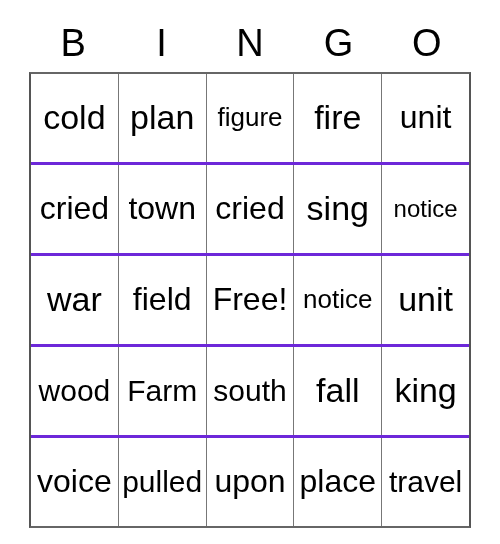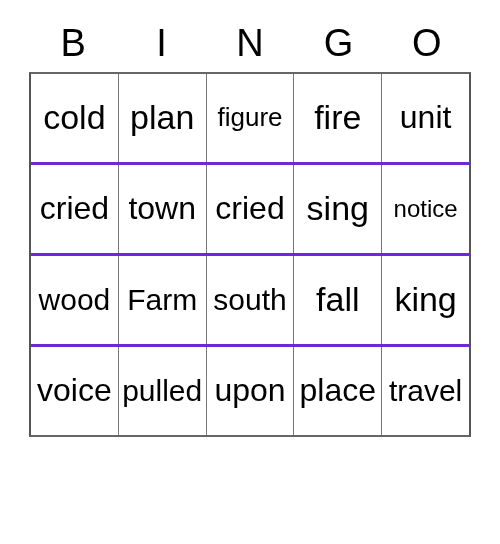--- a/index.html
+++ b/index.html
@@ -126,20 +126,37 @@
           <span class="cell-text fs-lg">cried</span>
         </div>
       <div class="cell">
           <span class="cell-text fs-xl">sing</span>
         </div>
       <div class="cell">
           <span class="cell-text fs-xs">notice</span>
         </div>
     </div>
 
+    <div class="grid-row">
+      <div class="cell">
+          <span class="cell-text fs-xl">war</span>
+        </div>
+      <div class="cell">
+          <span class="cell-text fs-lg">field</span>
+        </div>
+      <div class="cell">
+          <span class="cell-text fs-lg">Free!</span>
+        </div>
+      <div class="cell">
+          <span class="cell-text fs-sm">notice</span>
+        </div>
+      <div class="cell">
+          <span class="cell-text fs-xl">unit</span>
+        </div>
+    </div>
 
     <div class="grid-row">
       <div class="cell">
           <span class="cell-text fs-md">wood</span>
         </div>
       <div class="cell">
           <span class="cell-text fs-md">Farm</span>
         </div>
       <div class="cell">
           <span class="cell-text fs-md">south</span>

